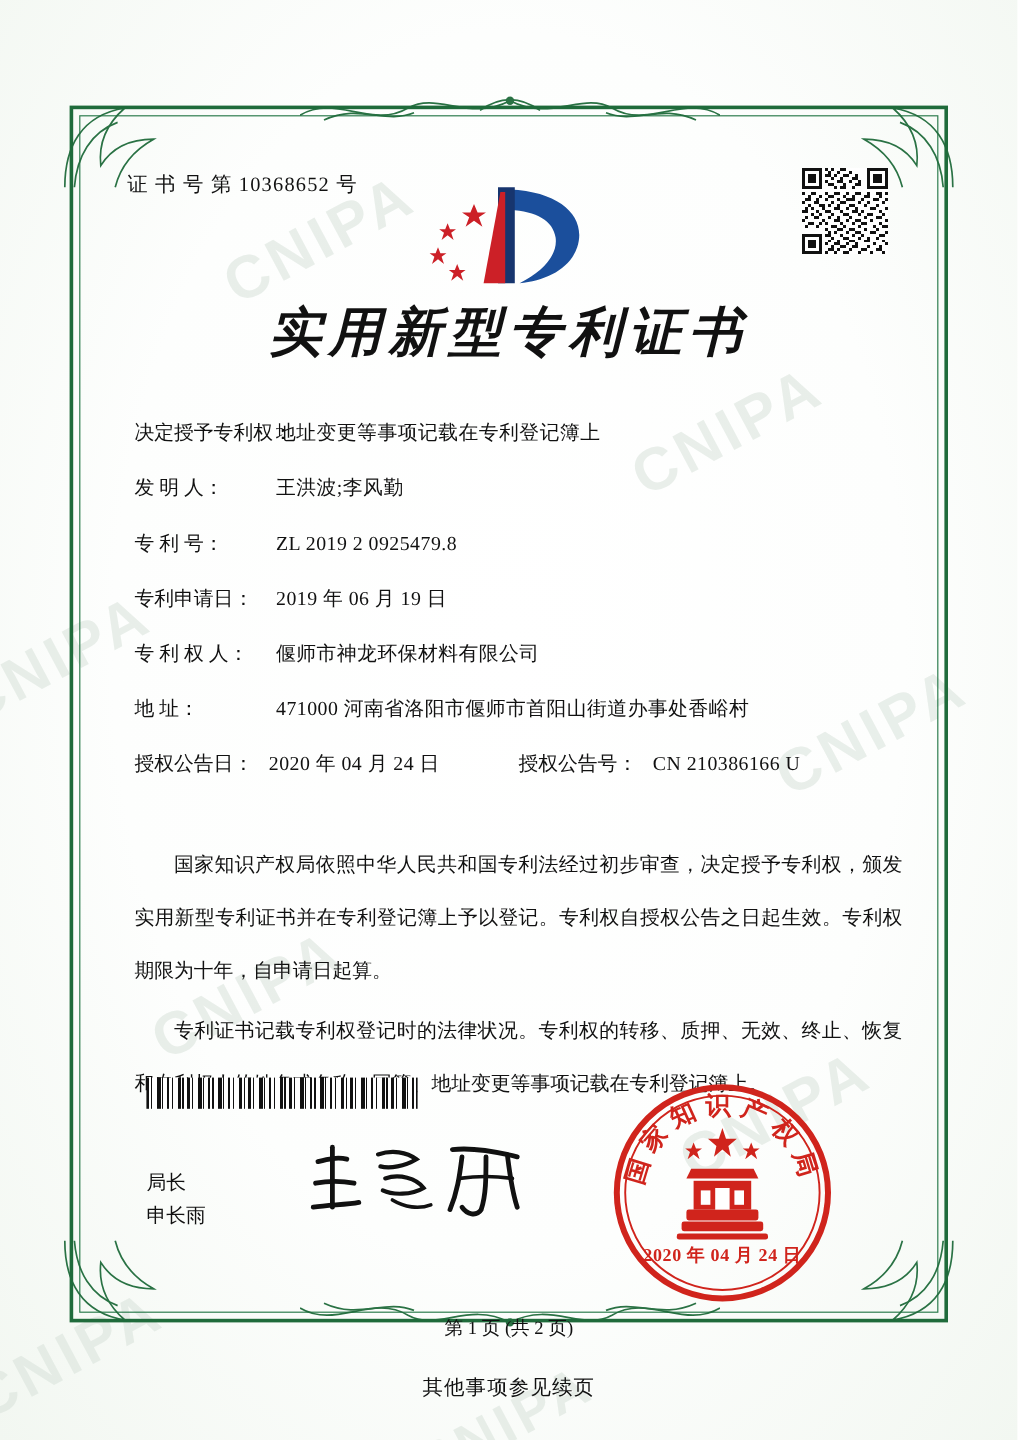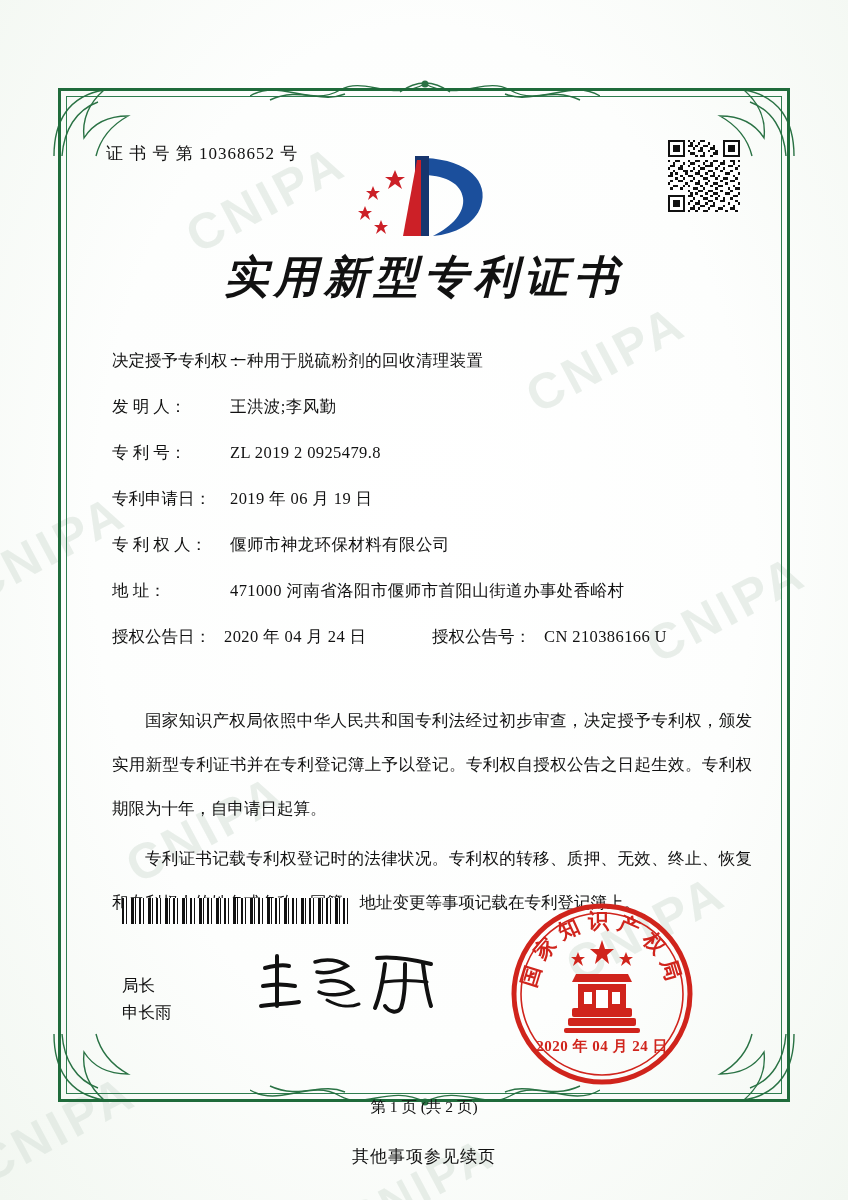--- a/index.html
+++ b/index.html
@@ -501,21 +501,21 @@
         <polygon points="52,70 54,75 59,75 55,78 57,84 52,80 47,84 49,78 45,75 50,75"></polygon>
       </g>
     </svg>
   </div>
 
   <div class="title">实用新型专利证书</div>
 
   <div class="fields">
     <div class="field-row">
       <div class="field-label">决定授予专利权：</div>
-      <div class="field-value">一种用于脱硫粉剂的回收清理装置</div>
+      <div class="field-value">地址变更等事项记载在专利登记簿上</div>
     </div>
     <div class="field-row">
       <div class="field-label">发    明    人：</div>
       <div class="field-value">王洪波;李风勤</div>
     </div>
     <div class="field-row">
       <div class="field-label">专    利    号：</div>
       <div class="field-value">ZL 2019 2 0925479.8</div>
     </div>
     <div class="field-row">

